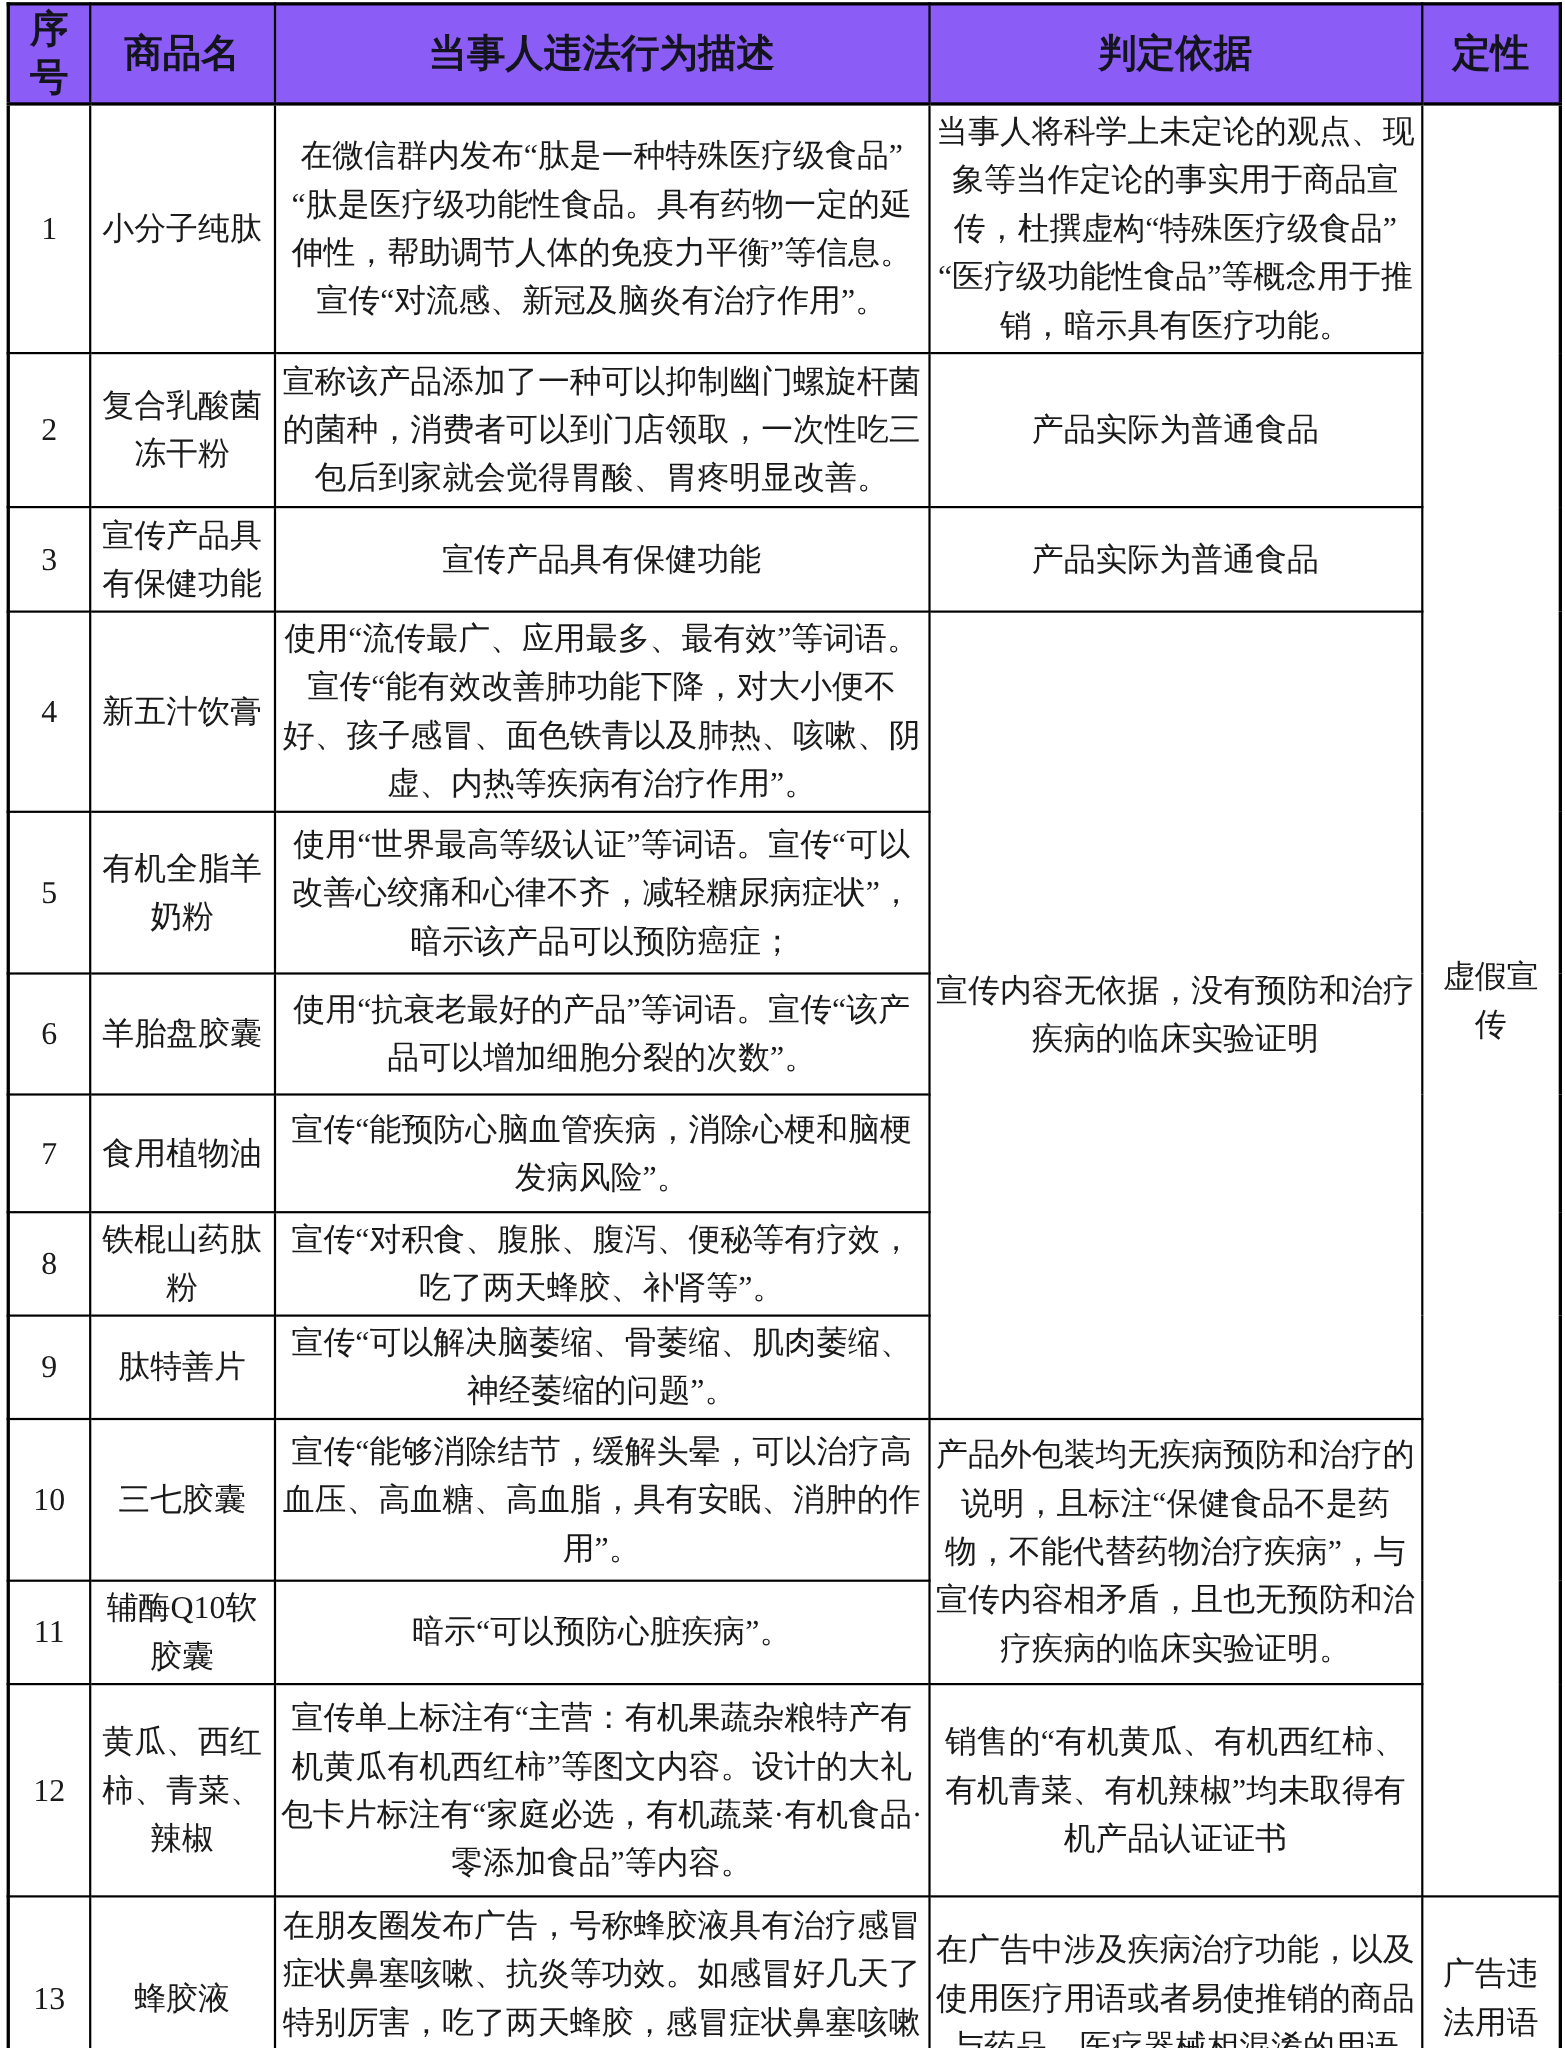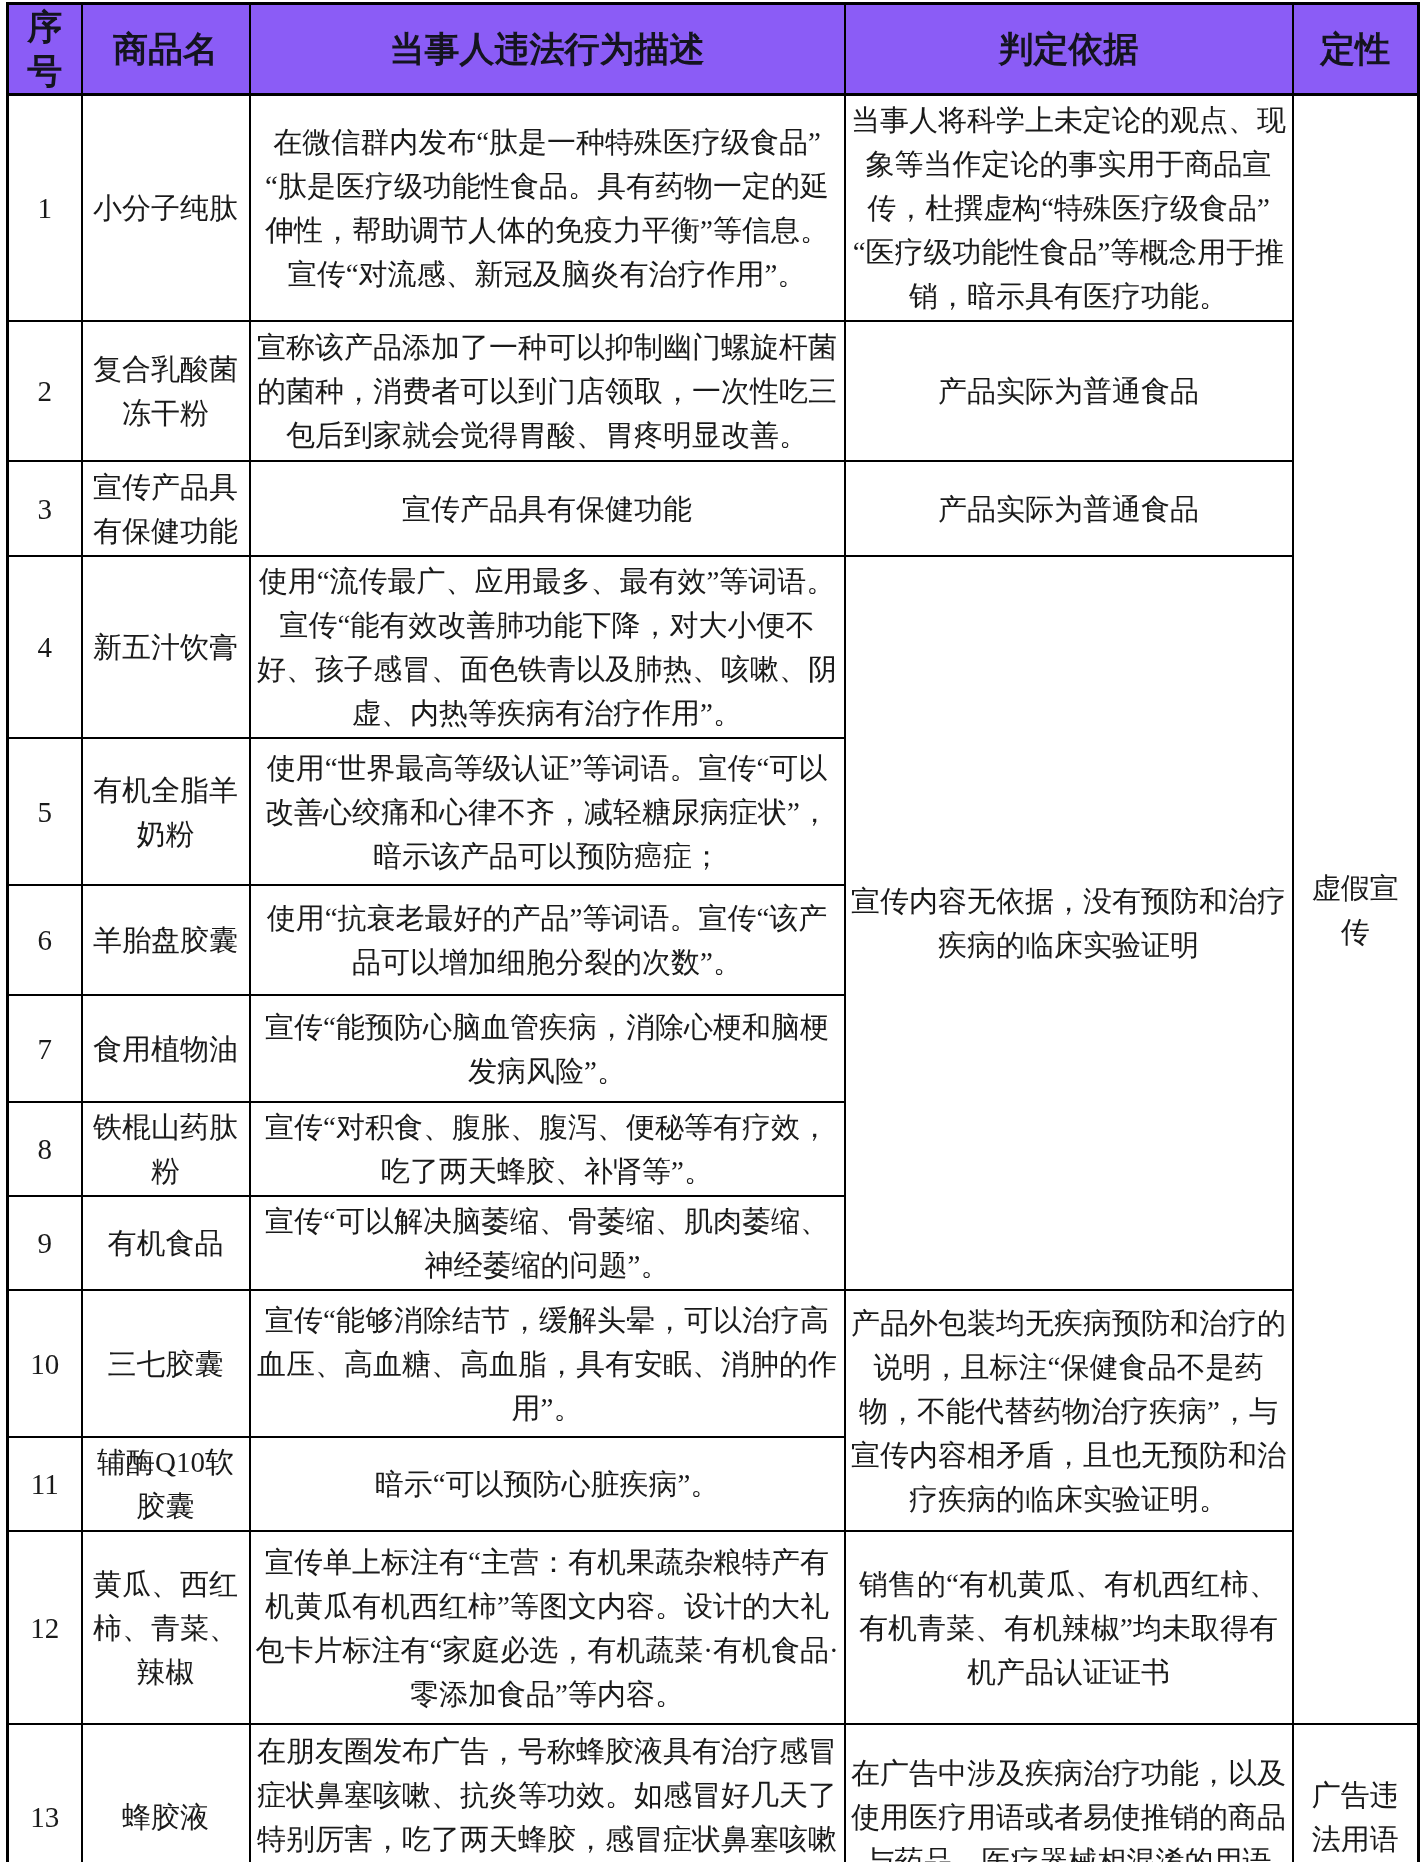--- a/index.html
+++ b/index.html
@@ -123,21 +123,21 @@
         <td>食用植物油</td>
         <td>宣传“能预防心脑血管疾病，消除心梗和脑梗发病风险”。</td>
       </tr>
       <tr class="r8">
         <td>8</td>
         <td>铁棍山药肽粉</td>
         <td>宣传“对积食、腹胀、腹泻、便秘等有疗效，吃了两天蜂胶、补肾等”。</td>
       </tr>
       <tr class="r9">
         <td>9</td>
-        <td>有机食品</td>
+        <td>肽特善片</td>
         <td>宣传“可以解决脑萎缩、骨萎缩、肌肉萎缩、神经萎缩的问题”。</td>
       </tr>
       <tr class="r10">
         <td>10</td>
         <td>三七胶囊</td>
         <td>宣传“能够消除结节，缓解头晕，可以治疗高血压、高血糖、高血脂，具有安眠、消肿的作用”。</td>
         <td rowspan="2">产品外包装均无疾病预防和治疗的说明，且标注“保健食品不是药物，不能代替药物治疗疾病”，与宣传内容相矛盾，且也无预防和治疗疾病的临床实验证明。</td>
       </tr>
       <tr class="r11">
         <td>11</td>

